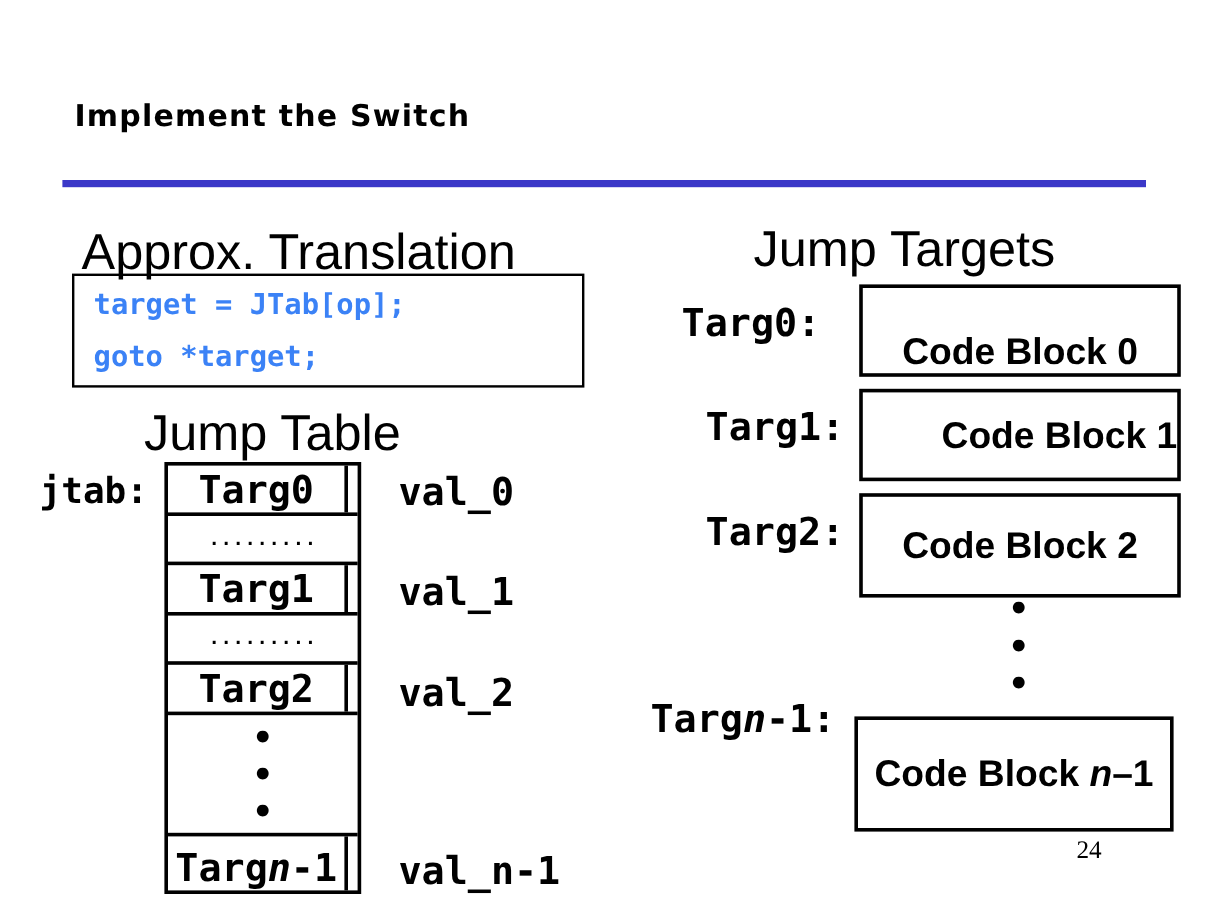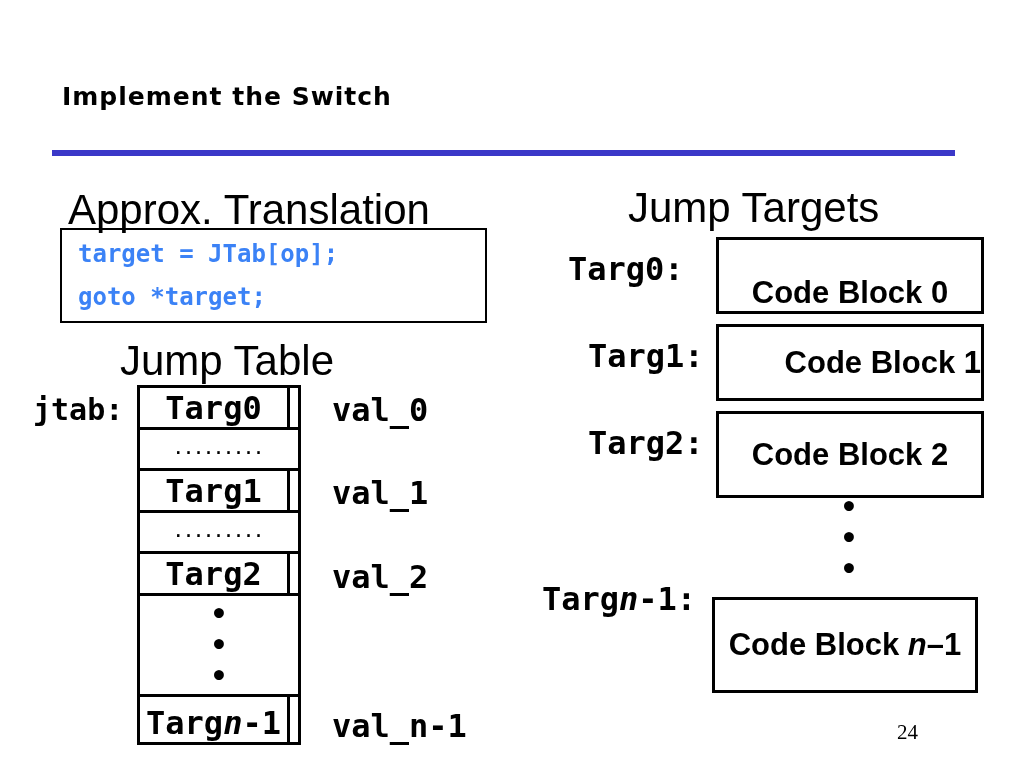--- a/index.html
+++ b/index.html
@@ -142,21 +142,20 @@
   .cb-1 { left: 716px; top: 324px; width: 268px; height: 77px; justify-content: flex-end; }
   .cb-2 { left: 716px; top: 411px; width: 268px; height: 87px; }
   .cb-n { left: 712px; top: 597px; width: 266px; height: 96px; }
 
   .var-italic { font-style: italic; }
 
   .page-number {
     left: 897px; top: 696px;
     font-family: "Liberation Serif", serif;
     font-size: 21px;
-    margin-top: 24px;
   }
 </style>
 </head>
 <body>
 
 <div class="abs slide-title">Implement the Switch</div>
 <div class="abs title-rule"></div>
 
 <div class="abs section-heading h-approx">Approx. Translation</div>
 

